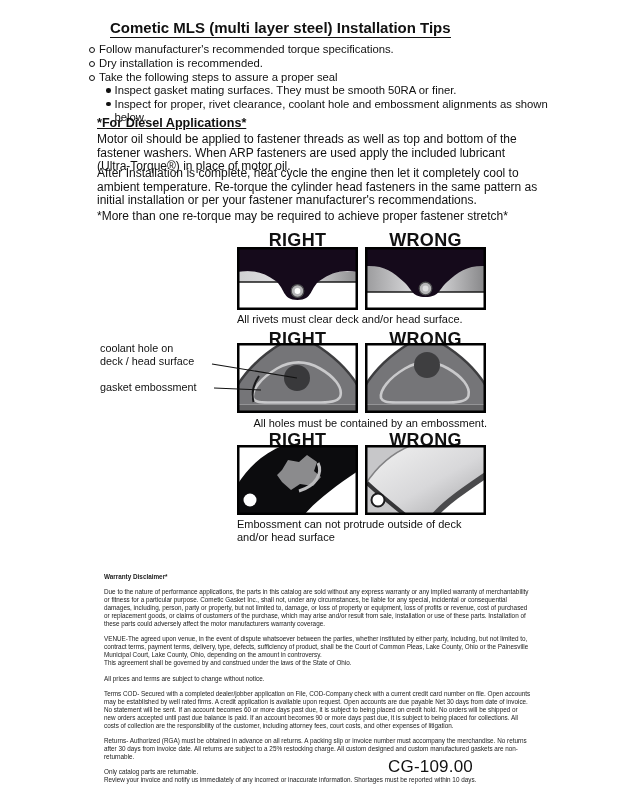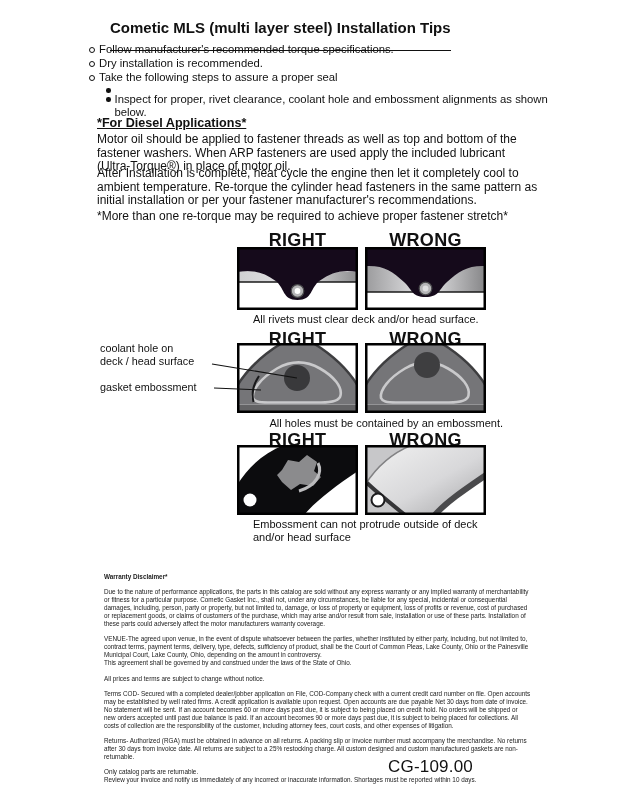--- a/index.html
+++ b/index.html
@@ -1,28 +1,28 @@
 <!DOCTYPE html>
 <html><head>
 <meta charset="utf-8">
 <style>
   html,body{margin:0;padding:0;background:#ffffff;}
   .page{position:relative;width:618px;height:800px;background:#ffffff;overflow:hidden;
         font-family:"Liberation Sans","DejaVu Sans",sans-serif;color:#111;}
   .abs{position:absolute;}
-  .doc-title{font-size:15px;font-weight:700;border-bottom:1.6px solid #111;padding-bottom:14px;display:inline-block;}
+  .doc-title{font-size:15px;font-weight:700;border-bottom:1.6px solid #111;padding-bottom:1px;display:inline-block;}
   .bullets{font-size:11.3px;line-height:13.4px;}
   .b-row{display:flex;align-items:flex-start;margin-bottom:0.4px;}
   .b-dot{width:4px;height:4px;border:1px solid #111;border-radius:50%;margin:4px 4px 0 0;flex:0 0 auto;}
   .sb-row{display:flex;align-items:flex-start;margin-left:17px;margin-bottom:0.2px;}
   .sb-dot{width:4.5px;height:4.5px;background:#111;border-radius:50%;margin:4px 4px 0 0;flex:0 0 auto;}
   .sec-head{font-size:12.6px;font-weight:700;}
   .body-par{font-size:12px;line-height:13.6px;width:444px;}
   .dg-head{width:121px;text-align:center;font-size:18px;font-weight:700;letter-spacing:0.3px;}
-  .dg-cap{font-size:11px;line-height:13px;margin-left:16px;}
+  .dg-cap{font-size:11px;line-height:13px;}
   .dg-label{font-size:10.8px;line-height:12.6px;text-align:left;width:112px;}
   .panel{display:block;}
   .fine{font-size:6.35px;line-height:7.9px;width:427px;color:#1b1b1b;}
   .fine .fp{margin:0 0 7.5px 0;}
   .fine .fh{font-weight:700;margin-bottom:7.5px;}
   .pageno{font-size:17px;letter-spacing:0.2px;text-align:center;}
 </style>
 </head>
 <body>
 
@@ -40,20 +40,21 @@
     <div class="b-row">
       <span class="b-dot"></span>
       <span>Dry installation is recommended.</span>
     </div>
     <div class="b-row">
       <span class="b-dot"></span>
       <span>Take the following steps to assure a proper seal</span>
     </div>
     <div class="sb-row">
       <span class="sb-dot"></span>
+      <span>Inspect gasket mating surfaces.  They must be smooth 50RA or finer.</span>
     </div>
     <div class="sb-row">
       <span class="sb-dot"></span>
       <span>Inspect for proper, rivet clearance, coolant hole and embossment alignments as shown below.</span>
     </div>
   </div>
 
   <div class="abs sec-head" style="left:97px;top:116px;text-decoration:underline;">*For Diesel Applications*</div>
   <div class="abs body-par" style="left:97px;top:133px;">Motor oil should be applied to fastener threads as well as top and bottom of the fastener washers. When ARP fasteners are used apply the included lubricant (Ultra-Torque®) in place of motor oil.</div>
   <div class="abs body-par" style="left:97px;top:167px;">After Installation is complete, heat cycle the engine then let it completely cool to ambient temperature. Re-torque the cylinder head fasteners in the same pattern as initial installation or per your fastener manufacturer's recommendations.</div>

